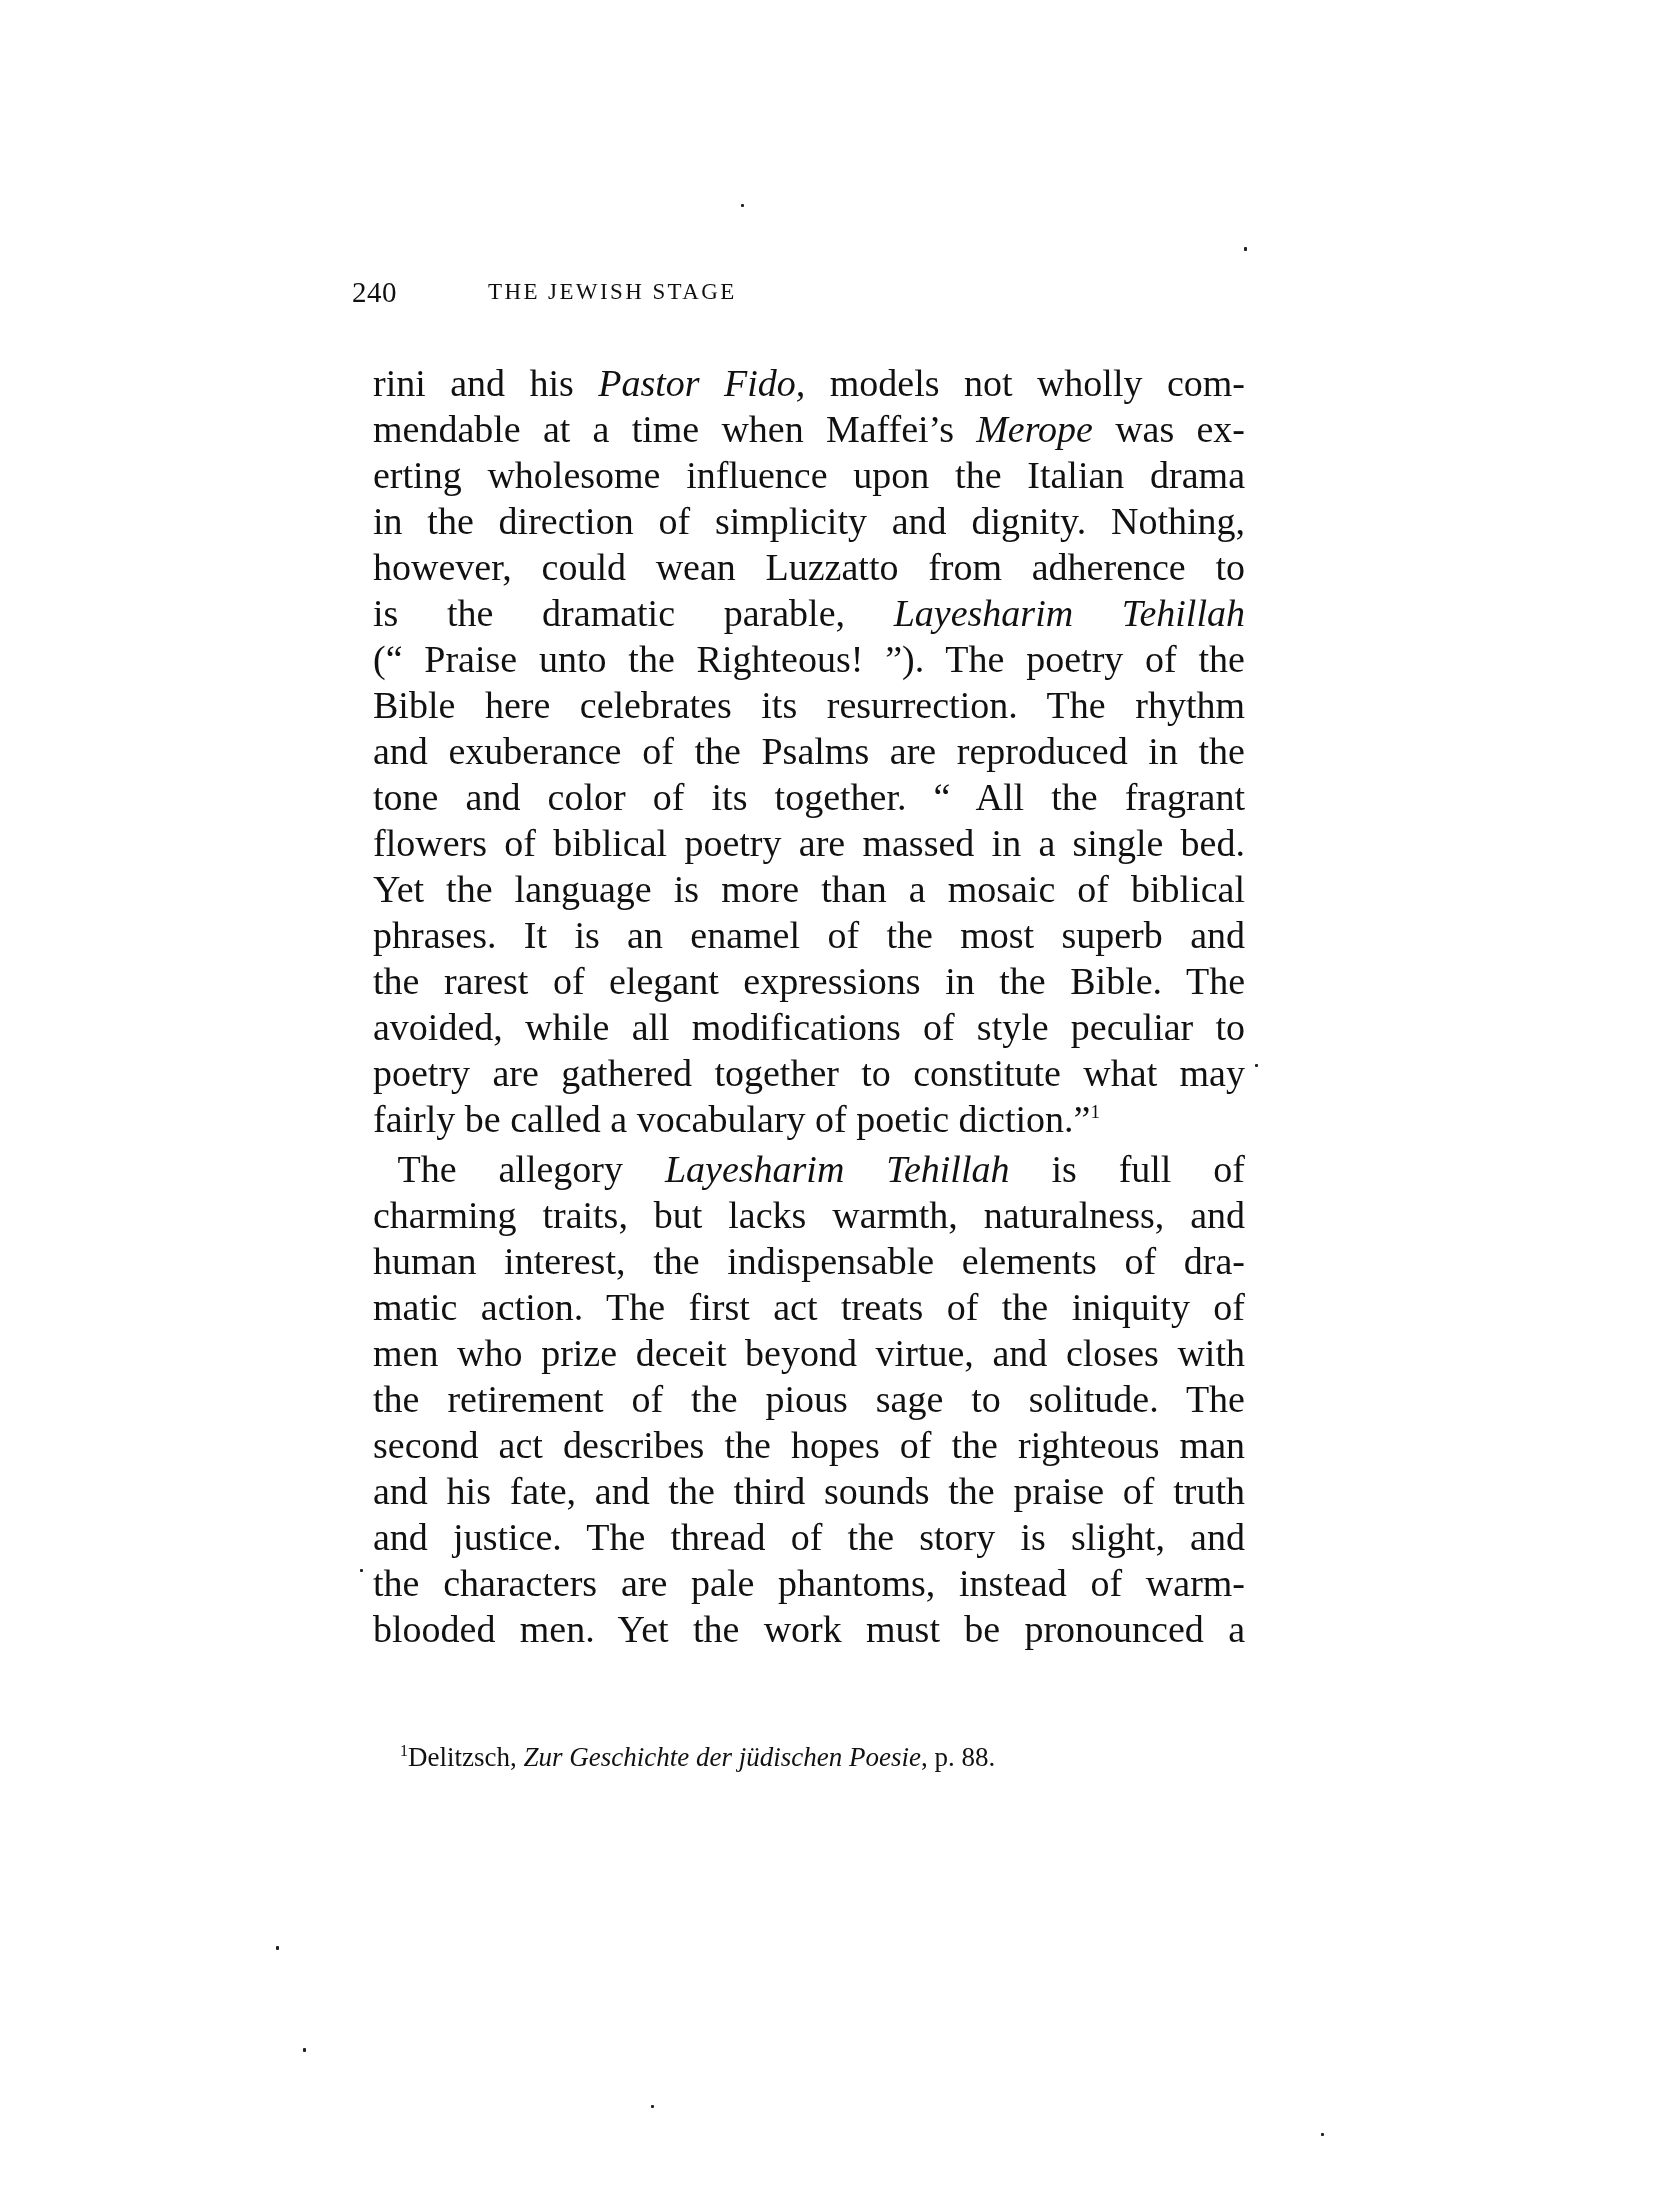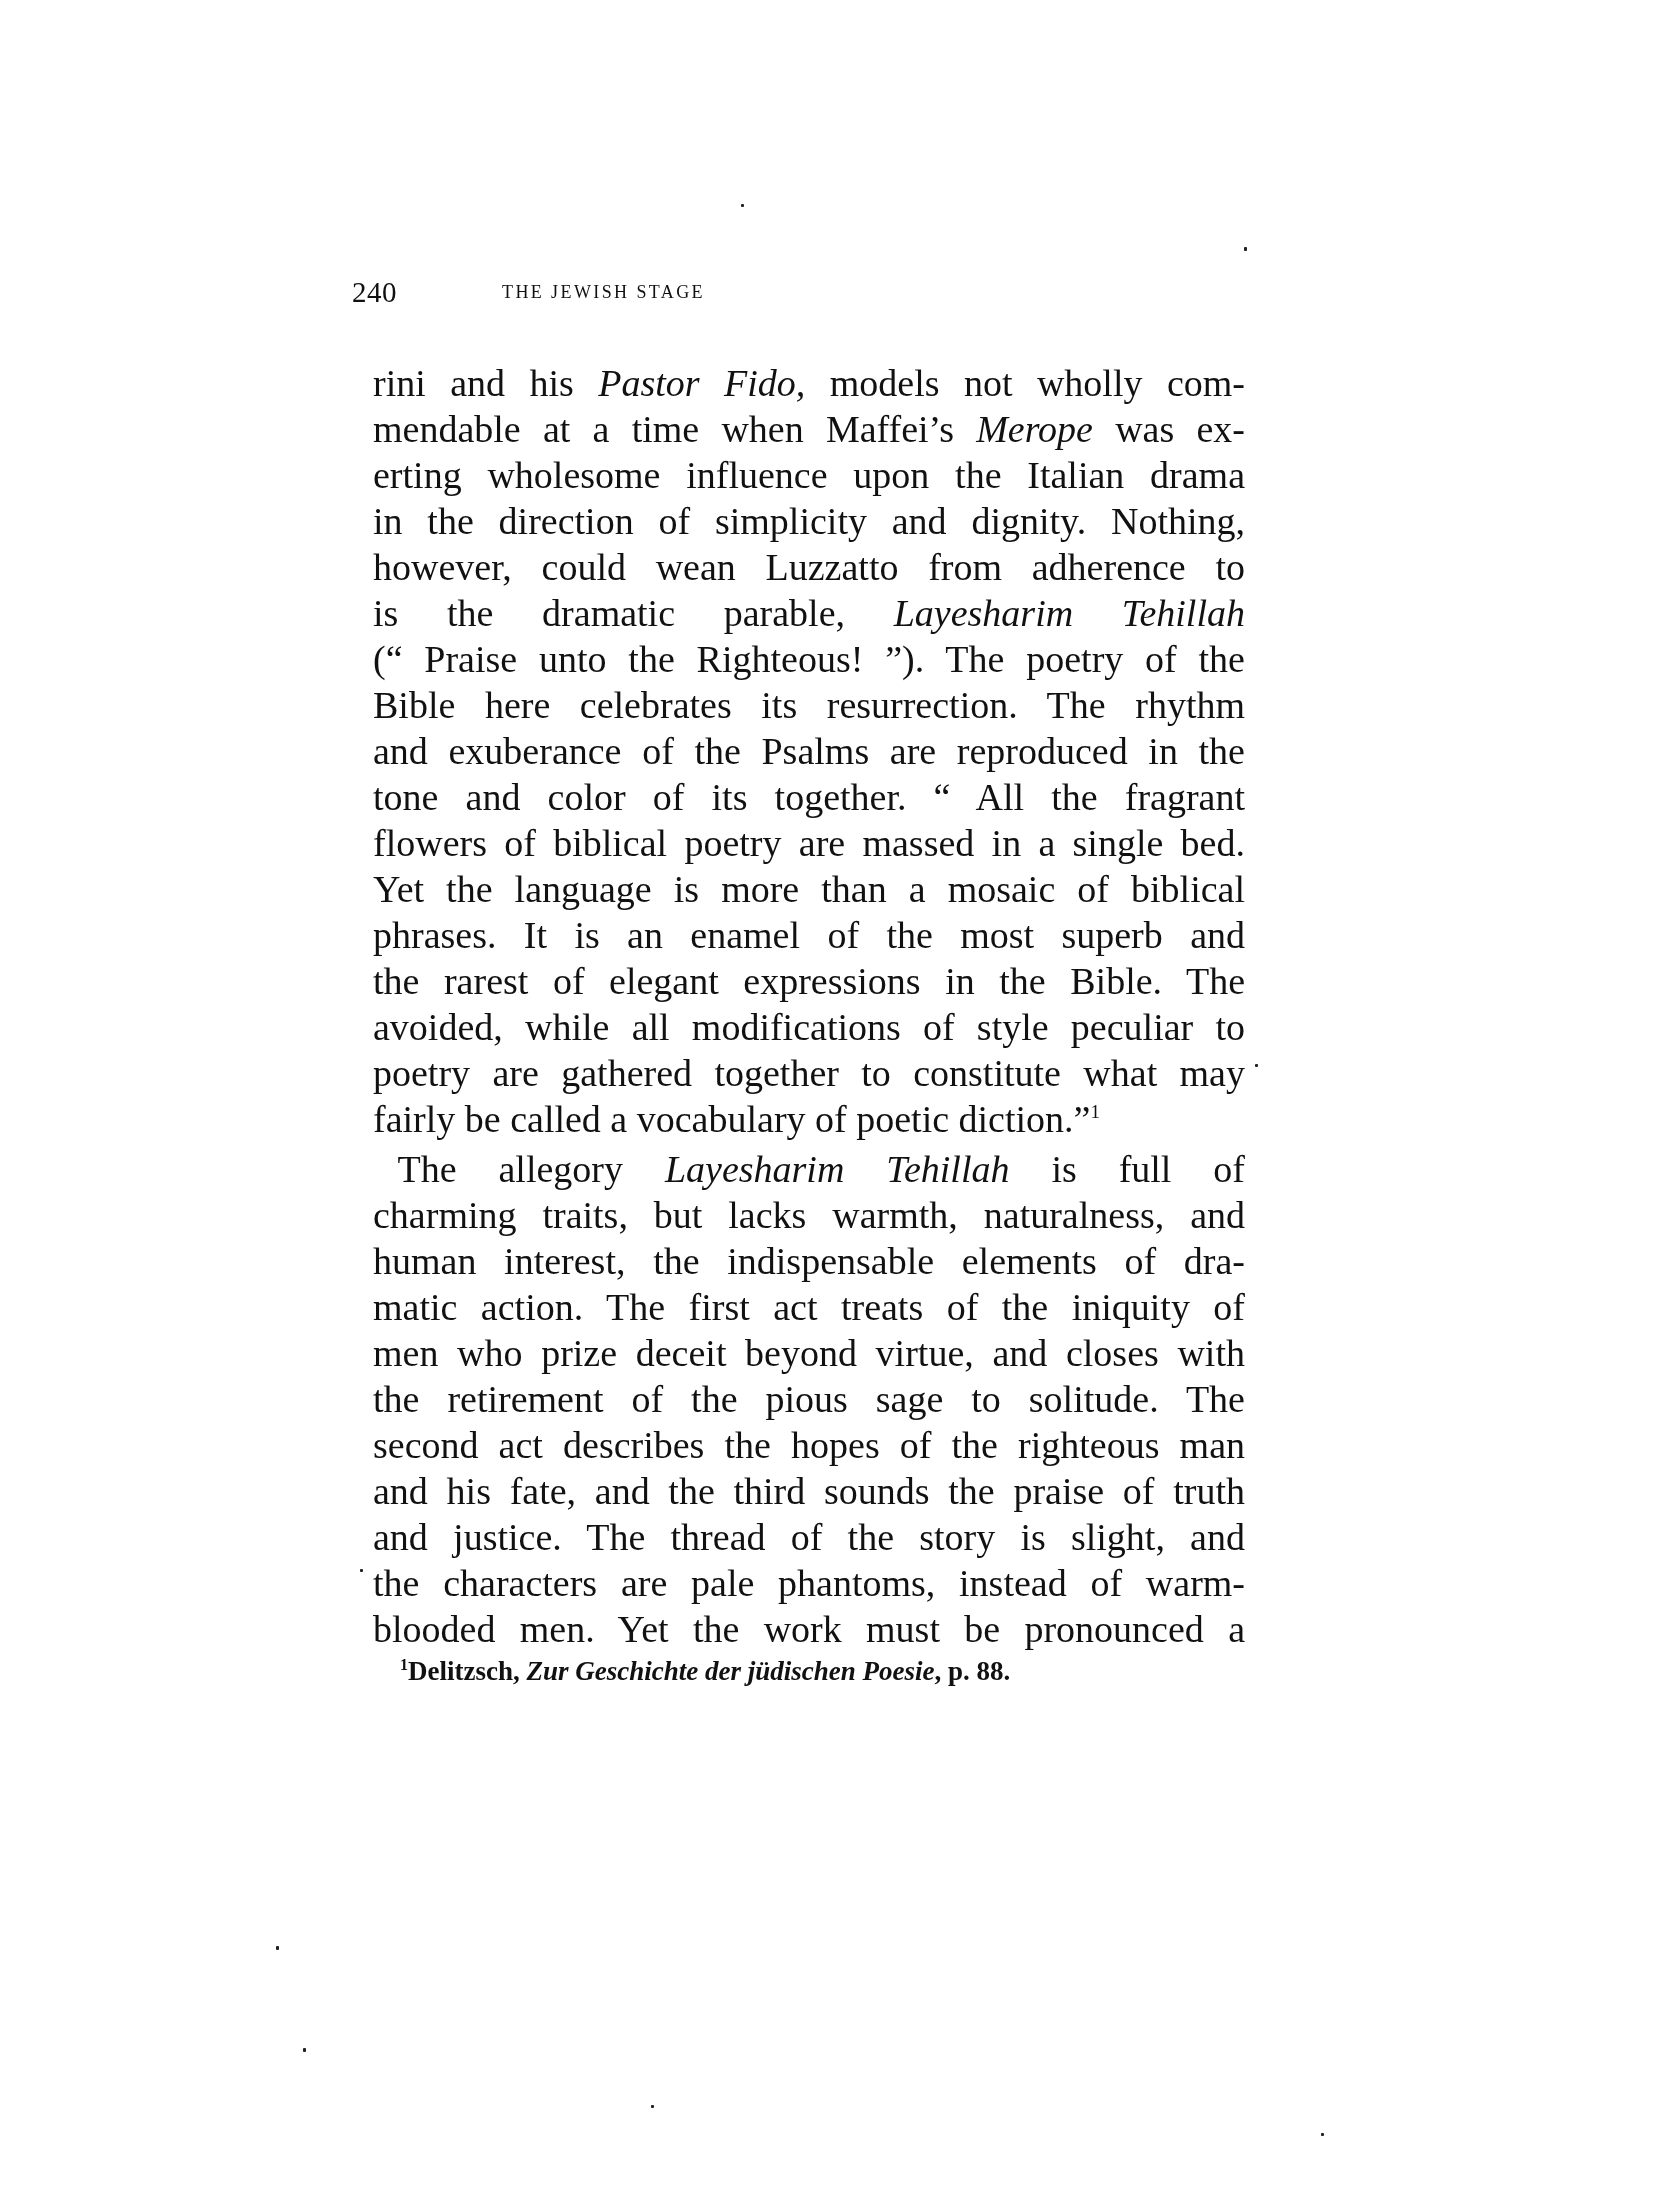--- a/index.html
+++ b/index.html
@@ -31,24 +31,24 @@
     line-height: 38px;
   }
   .page-number {
     position: absolute;
     left: 0;
     top: 0;
     letter-spacing: 0.5px;
   }
   .running-title {
     position: absolute;
-    left: 150px;
+    left: 136px;
     top: 0;
     letter-spacing: 2.4px;
-    font-size: 18px;
+    font-size: 23px;
   }
   .body-text {
     position: absolute;
     left: 369px;
     top: 356px;
     width: 880px;
     font-size: 38px;
     line-height: 46px;
     text-align: justify;
     hyphens: none;
@@ -82,25 +82,24 @@
     font-style: italic;
   }
   sup {
     font-size: 19px;
     vertical-align: super;
     line-height: 0;
   }
   .footnote {
     position: absolute;
     left: 400px;
-    top: 1654px;
+    top: 1740px;
     font-size: 27px;
     line-height: 34px;
     white-space: nowrap;
-    font-weight: bold;
   }
   .footnote sup {
     font-size: 16px;
   }
   .speck {
     position: absolute;
     background: #222;
     border-radius: 0.9px;
   }
 </style>

